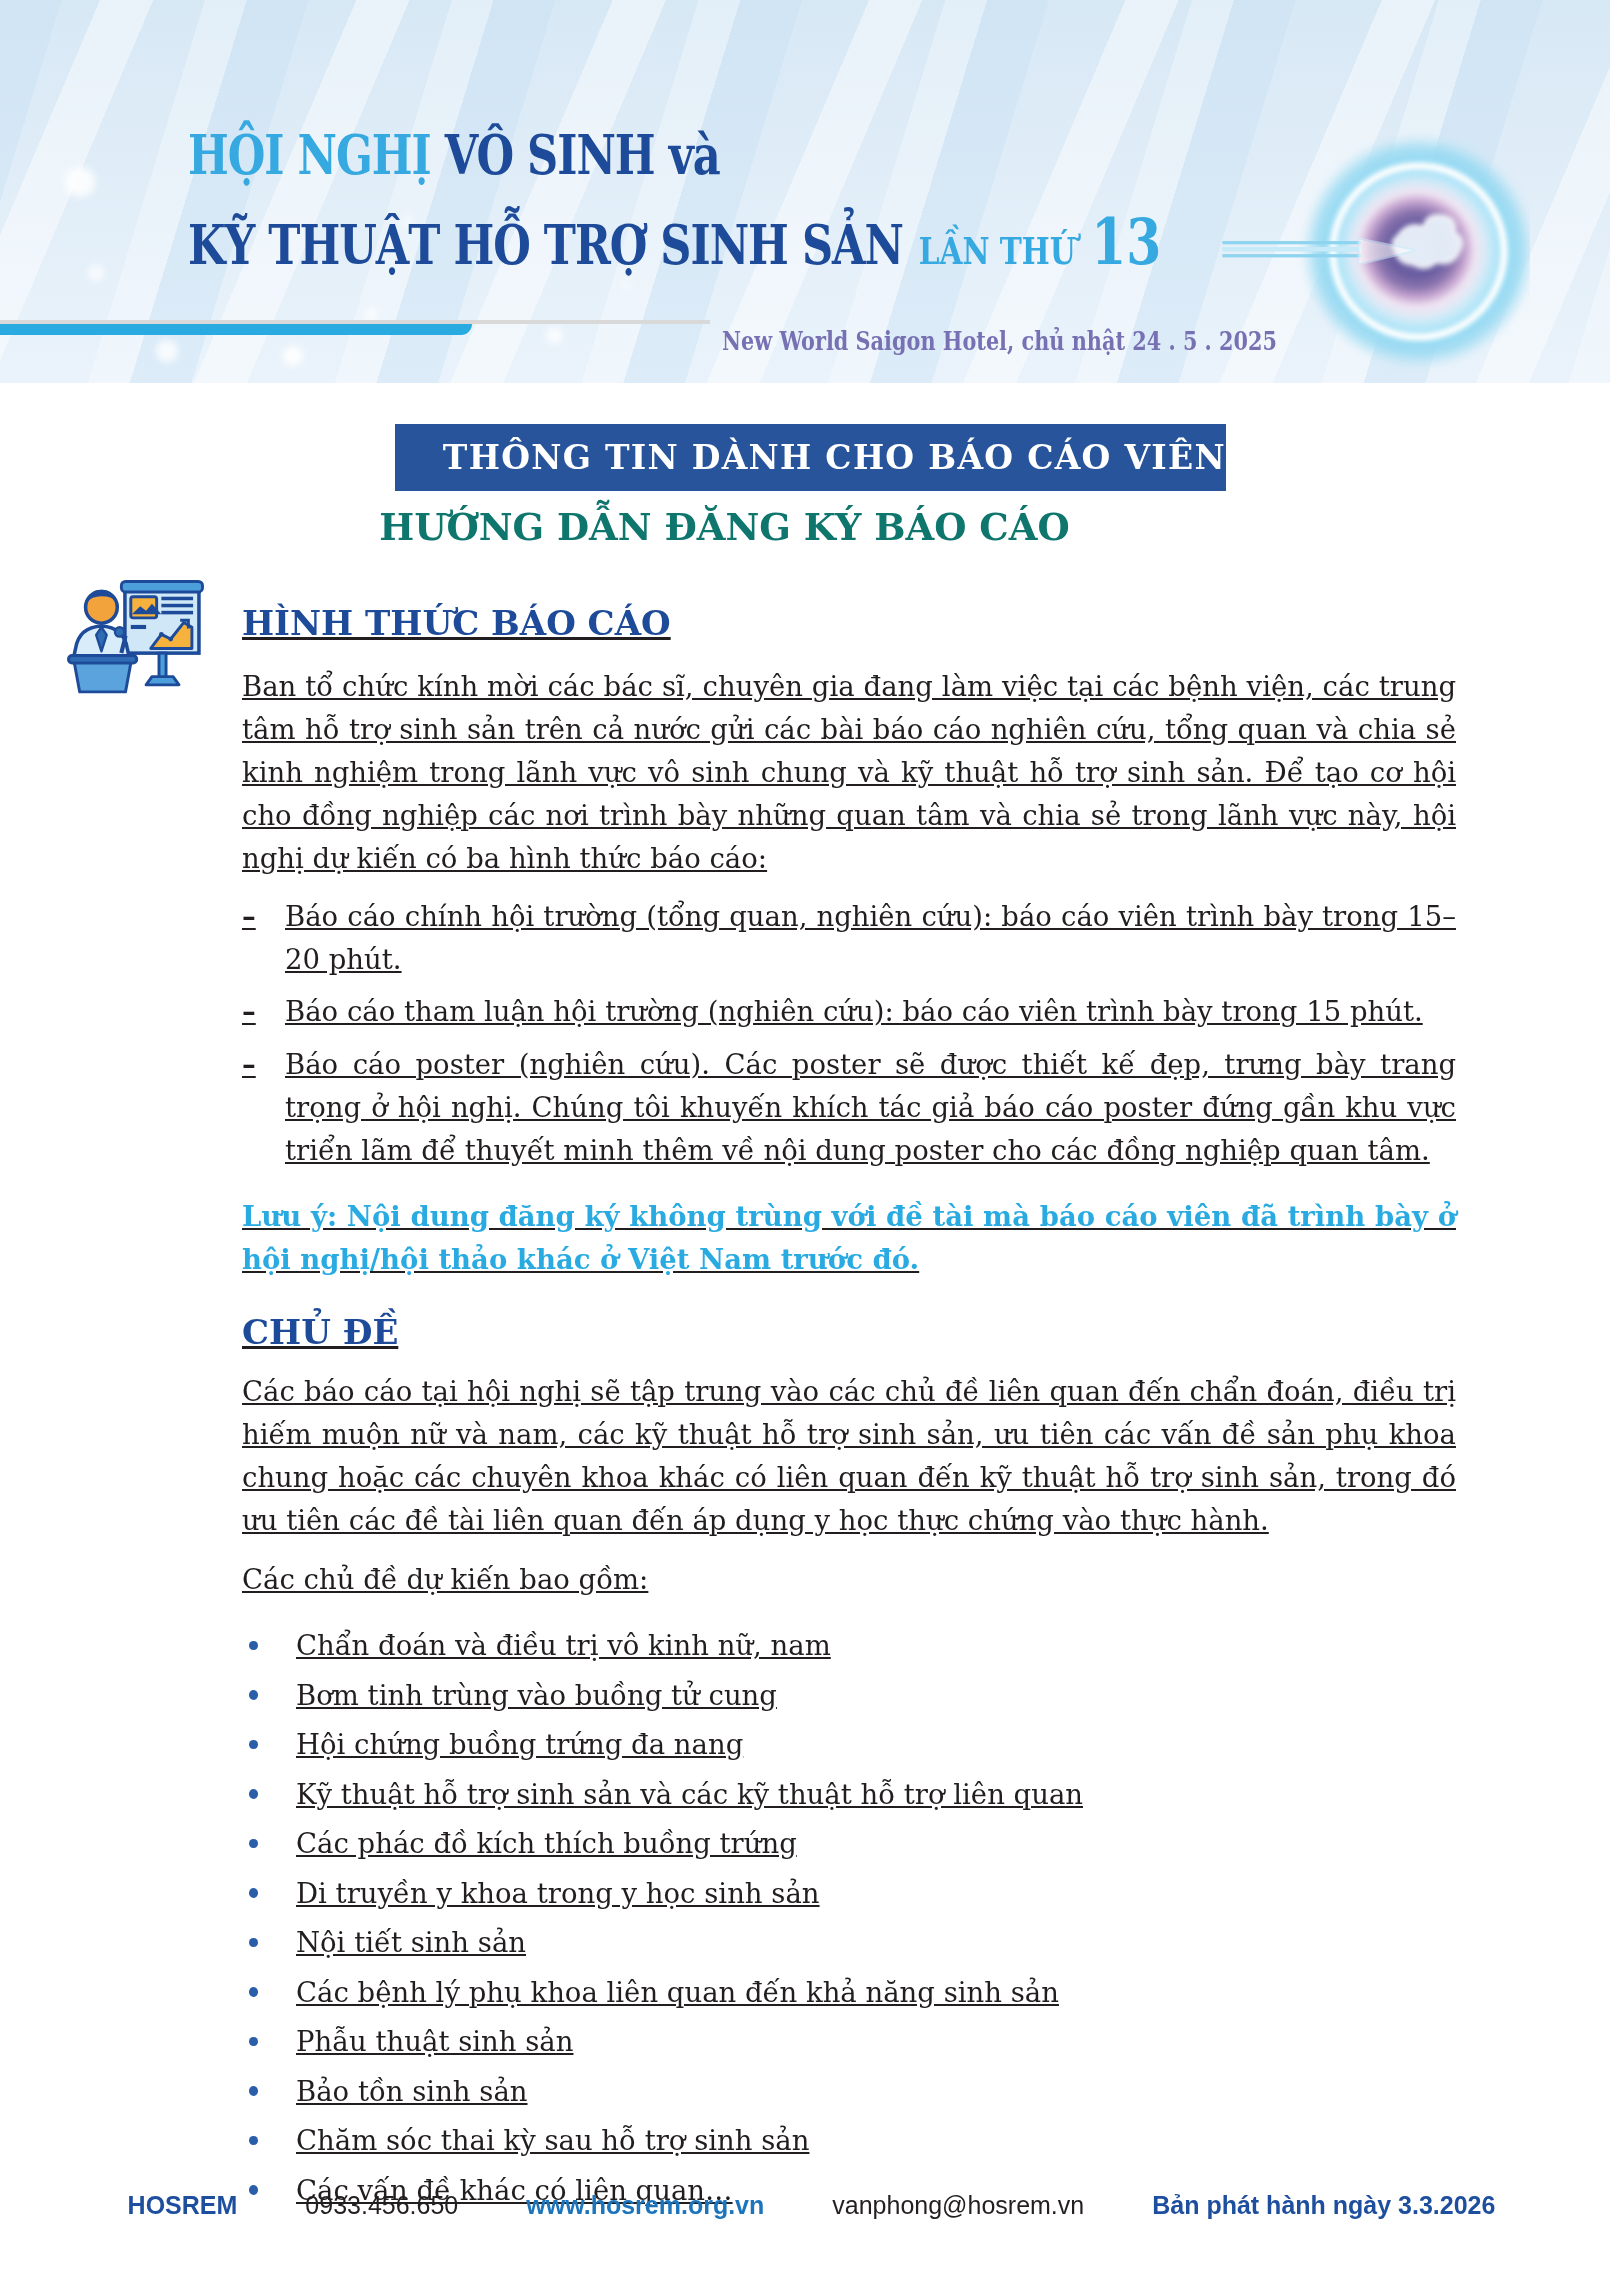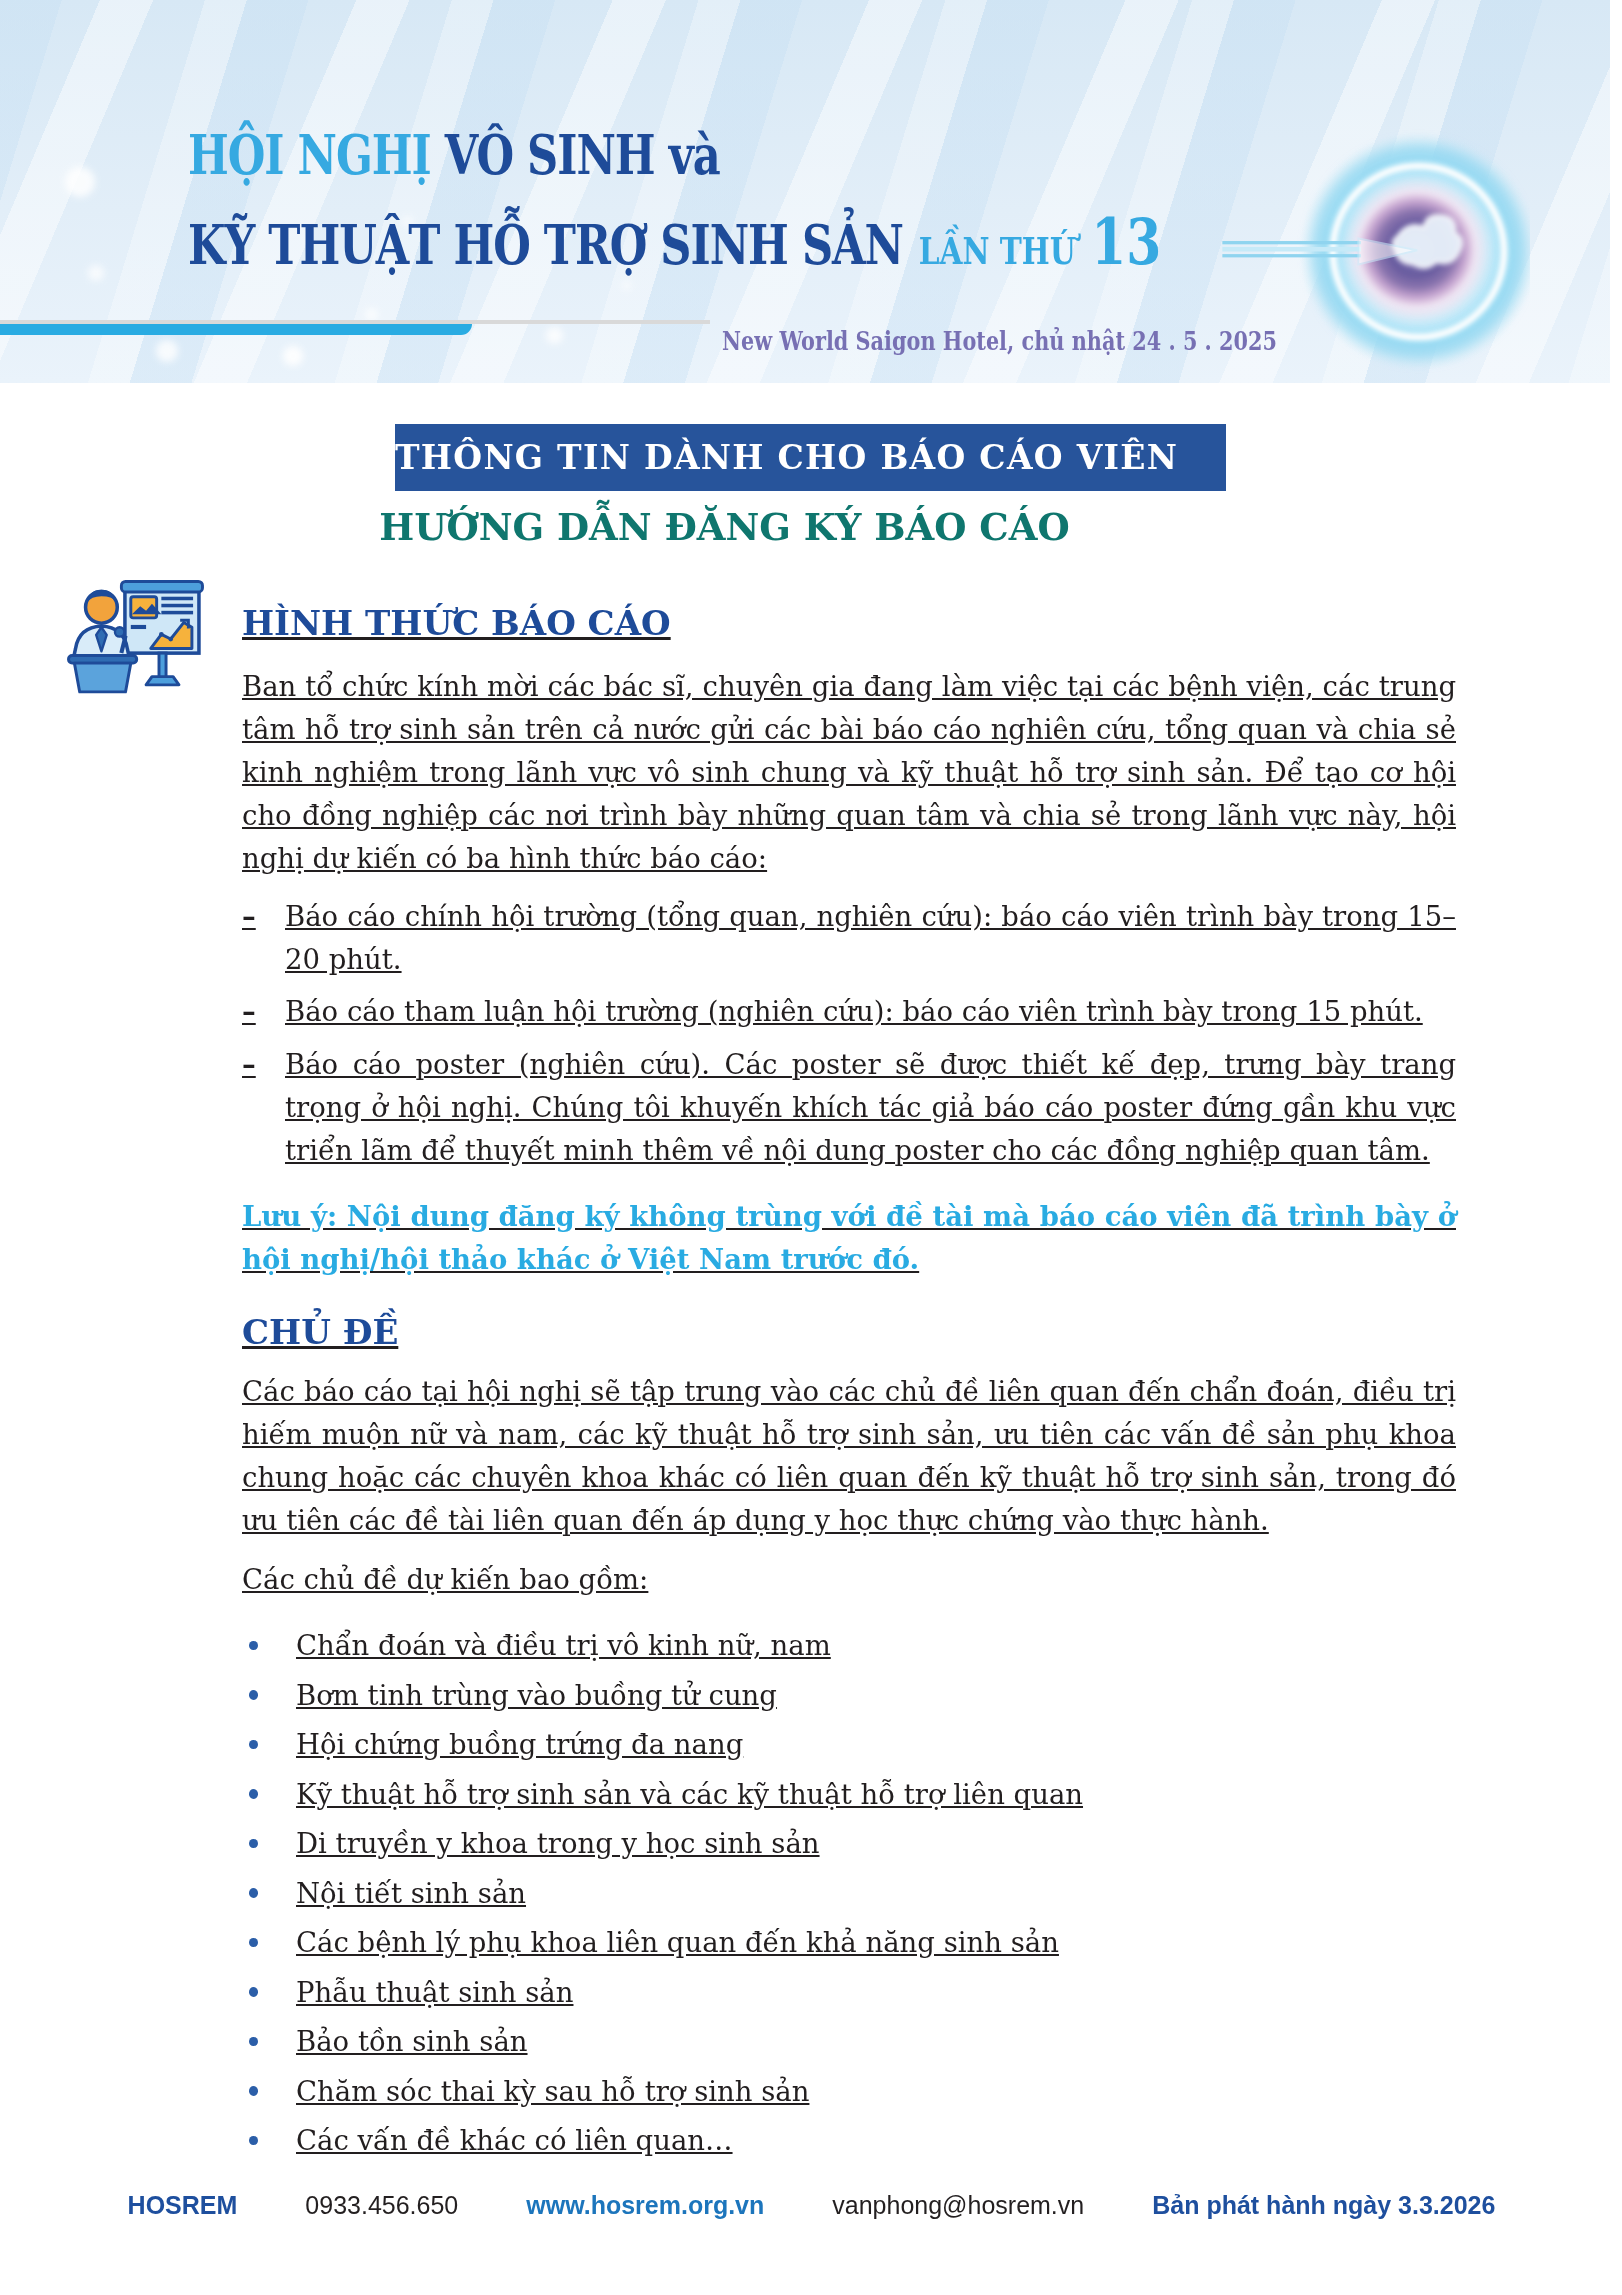--- a/index.html
+++ b/index.html
@@ -26,21 +26,21 @@
   .t-num{font-size:63px;letter-spacing:0;}
   .grey-line{position:absolute;left:0;top:320px;width:710px;height:3.9px;background:#d9d9d9;}
   .accent-bar{position:absolute;left:0;top:324px;width:472px;height:11px;background:#29abe2;
               border-radius:0 0 17px 0;}
   .subtitle-date{position:absolute;left:722px;top:326px;font-weight:bold;font-size:26px;
                  color:#7770b3;white-space:nowrap;transform:scaleX(0.8);transform-origin:left;}
   .egg{position:absolute;left:1222px;top:124px;width:308px;height:255px;}
 
   
   .banner{position:absolute;left:395px;top:424px;width:831px;height:67px;background:#27549b;
-          display:flex;align-items:center;justify-content:flex-start;}
+          display:flex;align-items:center;justify-content:flex-end;}
   .banner span{color:#ffffff;font-weight:bold;font-size:33px;letter-spacing:1.3px;white-space:nowrap;}
   .guide-title{position:absolute;left:0;top:505px;width:1449px;text-align:center;
                color:#0f766e;font-weight:bold;font-size:37px;}
 
   
   .presenter{position:absolute;left:65px;top:575px;width:141px;height:121px;}
   .main{position:absolute;left:242px;top:602px;width:1214px;font-size:27.5px;line-height:43px;text-decoration:underline;}
   .h2{color:#1e4b99;font-weight:bold;font-size:34px;line-height:43px;margin:0 0 19.6px 0;}
   .para{margin:0 0 15.7px 0;text-align:justify;}
   .ditem{display:flex;margin:0 0 9.2px 0;}
@@ -195,20 +195,21 @@
 
     <p class="para">Các báo cáo tại hội nghị sẽ tập trung vào các chủ đề liên quan đến chẩn đoán, điều trị hiếm muộn nữ và nam, các kỹ thuật hỗ trợ sinh sản, ưu tiên các vấn đề sản phụ khoa chung hoặc các chuyên khoa khác có liên quan đến kỹ thuật hỗ trợ sinh sản, trong đó ưu tiên các đề tài liên quan đến áp dụng y học thực chứng vào thực hành.</p>
 
     <p class="list-intro">Các chủ đề dự kiến bao gồm:</p>
 
     <ul class="topics">
       <li><span class="dot"></span><span>Chẩn đoán và điều trị vô kinh nữ, nam</span></li>
       <li><span class="dot"></span><span>Bơm tinh trùng vào buồng tử cung</span></li>
       <li><span class="dot"></span><span>Hội chứng buồng trứng đa nang</span></li>
       <li><span class="dot"></span><span>Kỹ thuật hỗ trợ sinh sản và các kỹ thuật hỗ trợ liên quan</span></li>
+      <li><span class="dot"></span><span>Các phác đồ kích thích buồng trứng</span></li>
       <li><span class="dot"></span><span>Di truyền y khoa trong y học sinh sản</span></li>
       <li><span class="dot"></span><span>Nội tiết sinh sản</span></li>
       <li><span class="dot"></span><span>Các bệnh lý phụ khoa liên quan đến khả năng sinh sản</span></li>
       <li><span class="dot"></span><span>Phẫu thuật sinh sản</span></li>
       <li><span class="dot"></span><span>Bảo tồn sinh sản</span></li>
       <li><span class="dot"></span><span>Chăm sóc thai kỳ sau hỗ trợ sinh sản</span></li>
       <li><span class="dot"></span><span>Các vấn đề khác có liên quan…</span></li>
     </ul>
   </div>
 

